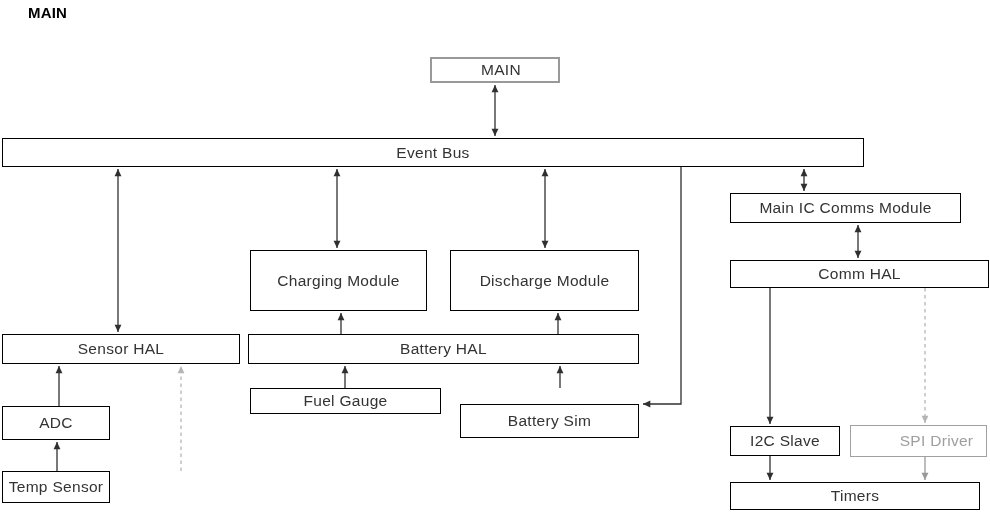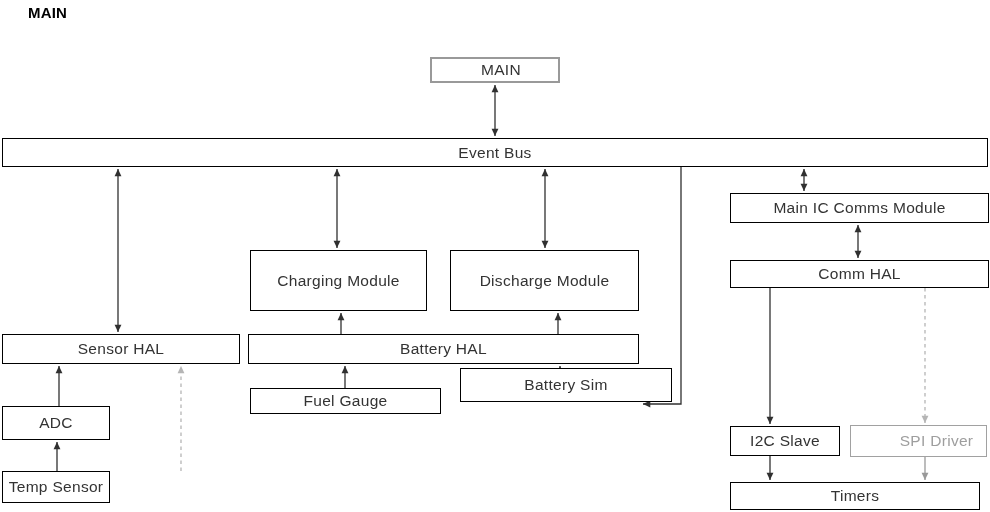--- a/index.html
+++ b/index.html
@@ -67,21 +67,21 @@
     <path class="edge" d="M770,288 L770,424" marker-end="url(#ah-dark)"></path>
     <path class="edge light" d="M925,288 L925,423" marker-end="url(#ah-light)"></path>
     <path class="edge" d="M770,456 L770,480" marker-end="url(#ah-dark)"></path>
     <path class="edge gray" d="M925,457 L925,480" marker-end="url(#ah-gray)"></path>
   </svg>
 
   <div class="node accent" style="left:430px;top:57px;width:130px;height:26px">
     <span class="label">MAIN</span>
   </div>
 
-  <div class="node" style="left:2px;top:138px;width:986px;height:29px">
+  <div class="node" style="left:2px;top:138px;width:862px;height:29px">
     <span class="label">Event Bus</span>
   </div>
 
   <div class="node" style="left:2px;top:334px;width:238px;height:30px">
     <span class="label">Sensor HAL</span>
   </div>
 
   <div class="node" style="left:2px;top:406px;width:108px;height:34px">
     <span class="label">ADC</span>
   </div>
@@ -100,25 +100,25 @@
   </div>
 
   <div class="node" style="left:248px;top:334px;width:391px;height:30px">
     <span class="label">Battery HAL</span>
   </div>
 
   <div class="node" style="left:250px;top:388px;width:191px;height:26px">
     <span class="label">Fuel Gauge</span>
   </div>
 
-  <div class="node" style="left:460px;top:368px;width:212px;height:34px">
+  <div class="node" style="left:460px;top:404px;width:179px;height:34px">
     <span class="label">Battery Sim</span>
   </div>
 
-  <div class="node" style="left:730px;top:193px;width:259px;height:30px">
+  <div class="node" style="left:730px;top:193px;width:231px;height:30px">
     <span class="label">Main IC Comms Module</span>
   </div>
 
   <div class="node" style="left:730px;top:260px;width:259px;height:28px">
     <span class="label">Comm HAL</span>
   </div>
 
   <div class="node" style="left:730px;top:426px;width:110px;height:30px">
     <span class="label">I2C Slave</span>
   </div>

